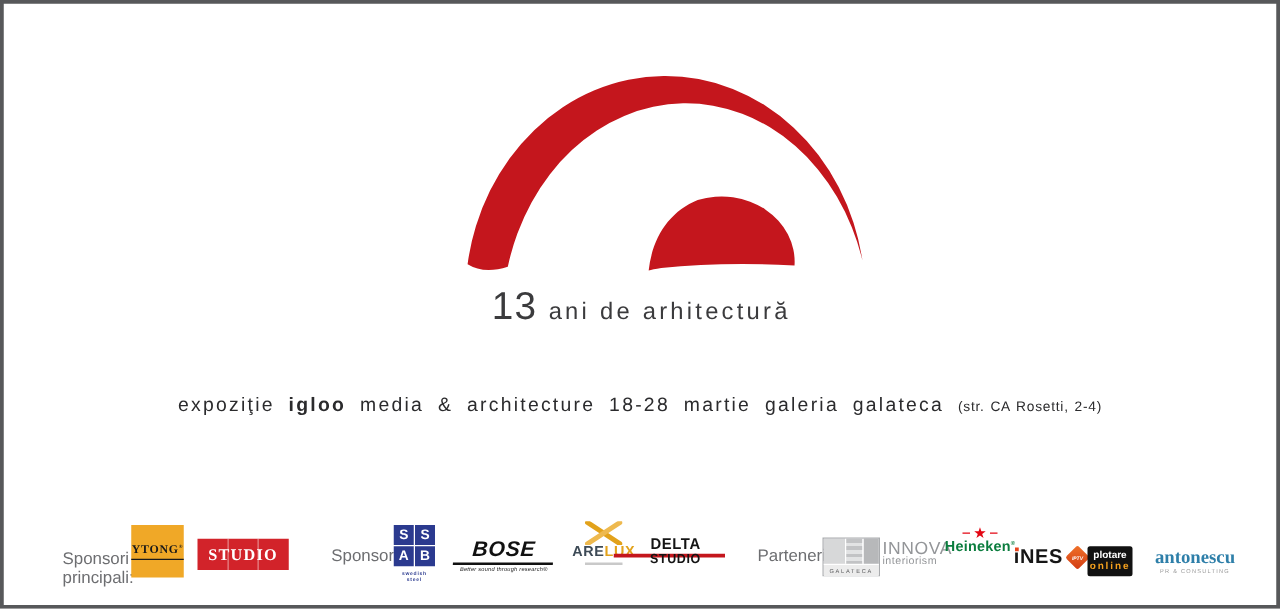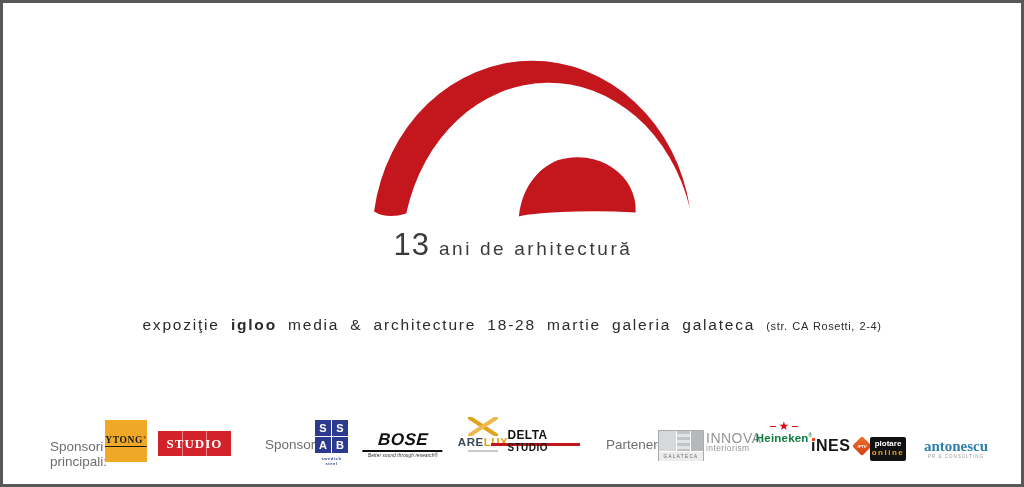--- a/index.html
+++ b/index.html
@@ -43,21 +43,21 @@
 
   
   .arelux{position:absolute;left:447px;top:414px;width:66px;text-align:center;}
   .arelux .x{height:19px;}
   .arelux .t{font-weight:700;font-size:11.5px;letter-spacing:0.5px;}
   .arelux .are{color:#3d4a56;} .arelux .lux{color:#e2a21b;}
   .arelux .rule{width:30px;height:2px;background:#c9c9c9;margin:2px auto 0;}
 
   
   .delta-line{position:absolute;left:488px;top:440px;width:89px;height:2.5px;background:#c4161d;z-index:1;}
-  .delta{position:absolute;left:503px;top:426px;width:56px;text-align:left;z-index:2;color:#141414;font-weight:700;}
+  .delta{position:absolute;left:503px;top:426px;width:56px;text-align:right;z-index:2;color:#141414;font-weight:700;}
   .delta .l1{display:block;font-size:12.5px;line-height:13px;letter-spacing:0.5px;transform:scaleX(.95);}
   .delta .l2{display:block;font-size:10.5px;line-height:11px;letter-spacing:0.5px;transform:scaleX(.95);}
 
   
   .galateca{position:absolute;left:655px;top:427px;width:46px;height:31px;border:1px solid #a9abae;box-sizing:border-box;}
   .galateca .top{display:grid;grid-template-columns:18px 14px 1fr;height:20px;}
   .galateca .c1{background:#d7d8d9;border-right:1px solid #fff;}
   .galateca .c2{background:repeating-linear-gradient(#c2c3c5 0 3px,#e2e3e4 3px 6px);border-right:1px solid #fff;}
   .galateca .c3{background:#b7b8ba;}
   .galateca .name{height:9px;background:#ececec;border-top:1px solid #fff;font-size:4.5px;letter-spacing:1.4px;color:#5f6062;text-align:center;line-height:9px;}

